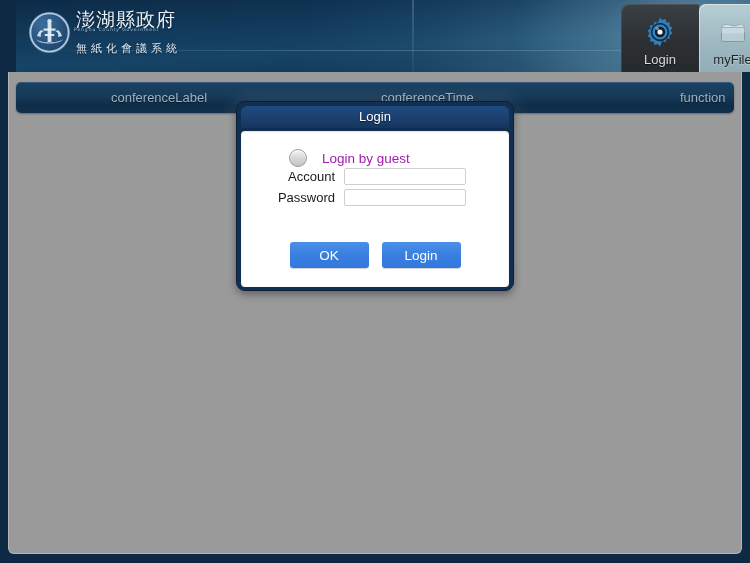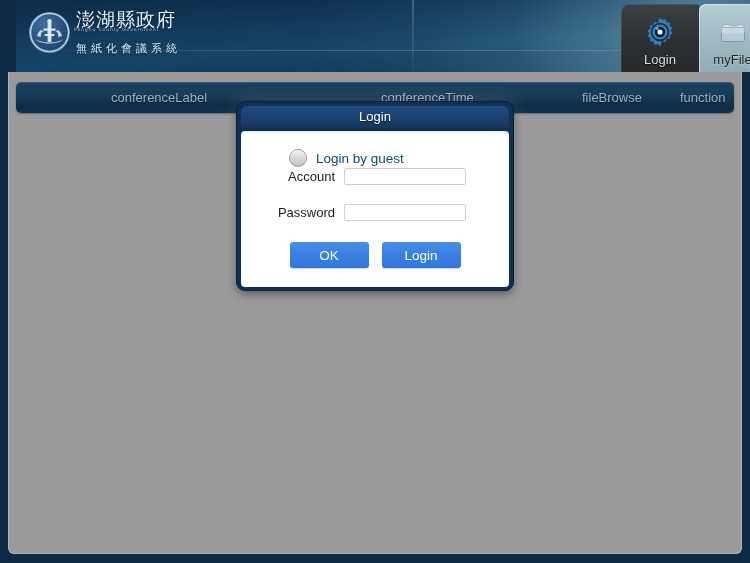--- a/index.html
+++ b/index.html
@@ -207,23 +207,23 @@
   }
   #guest-radio {
     width: 18px; height: 18px;
     border-radius: 50%;
     background: linear-gradient(to bottom, #f4f4f4 0%, #d6d6d6 55%, #c4c4c4 100%);
     border: 1px solid #9b9b9b;
     box-sizing: border-box;
     box-shadow: inset 0 1px 1px rgba(255,255,255,0.9);
   }
   #guest-label {
-    margin-left: 9px;
+    margin-left: 15px;
     font-size: 13.5px;
-    color: #0c4a6e;
+    color: #a21caf;
   }
 
   .field-row {
     position: absolute;
     left: 28px;
     display: flex;
     align-items: center;
   }
   .field-label {
     width: 66px;
@@ -324,42 +324,41 @@
       </div>
 
     </div>
   </div>
 
   <div id="panel">
 
     <div id="navbar">
       <div class="nav-item" style="left:95px;">conferenceLabel</div>
       <div class="nav-item" style="left:365px;">conferenceTime</div>
-      <div class="nav-item" style="left:566px;">fileBrowse</div>
       <div class="nav-item" style="left:664px;">function</div>
     </div>
 
   </div>
 
   <div id="dialog">
     <div id="dialog-titlebar">Login</div>
 
     <div id="dialog-body">
 
       <div id="guest-row">
         <span id="guest-radio"></span>
         <span id="guest-label">Login by guest</span>
       </div>
 
       <div class="field-row" style="top:37px;">
         <span class="field-label">Account</span>
         <input class="field-input" type="text" placeholder="" style="">
       </div>
 
-      <div class="field-row" style="top:73px;">
+      <div class="field-row" style="top:58px;">
         <span class="field-label">Password</span>
         <input class="field-input" type="password" placeholder="" style="">
       </div>
 
       <div id="button-row">
         <button class="dlg-btn">OK</button>
         <button class="dlg-btn">Login</button>
       </div>
 
     </div>

